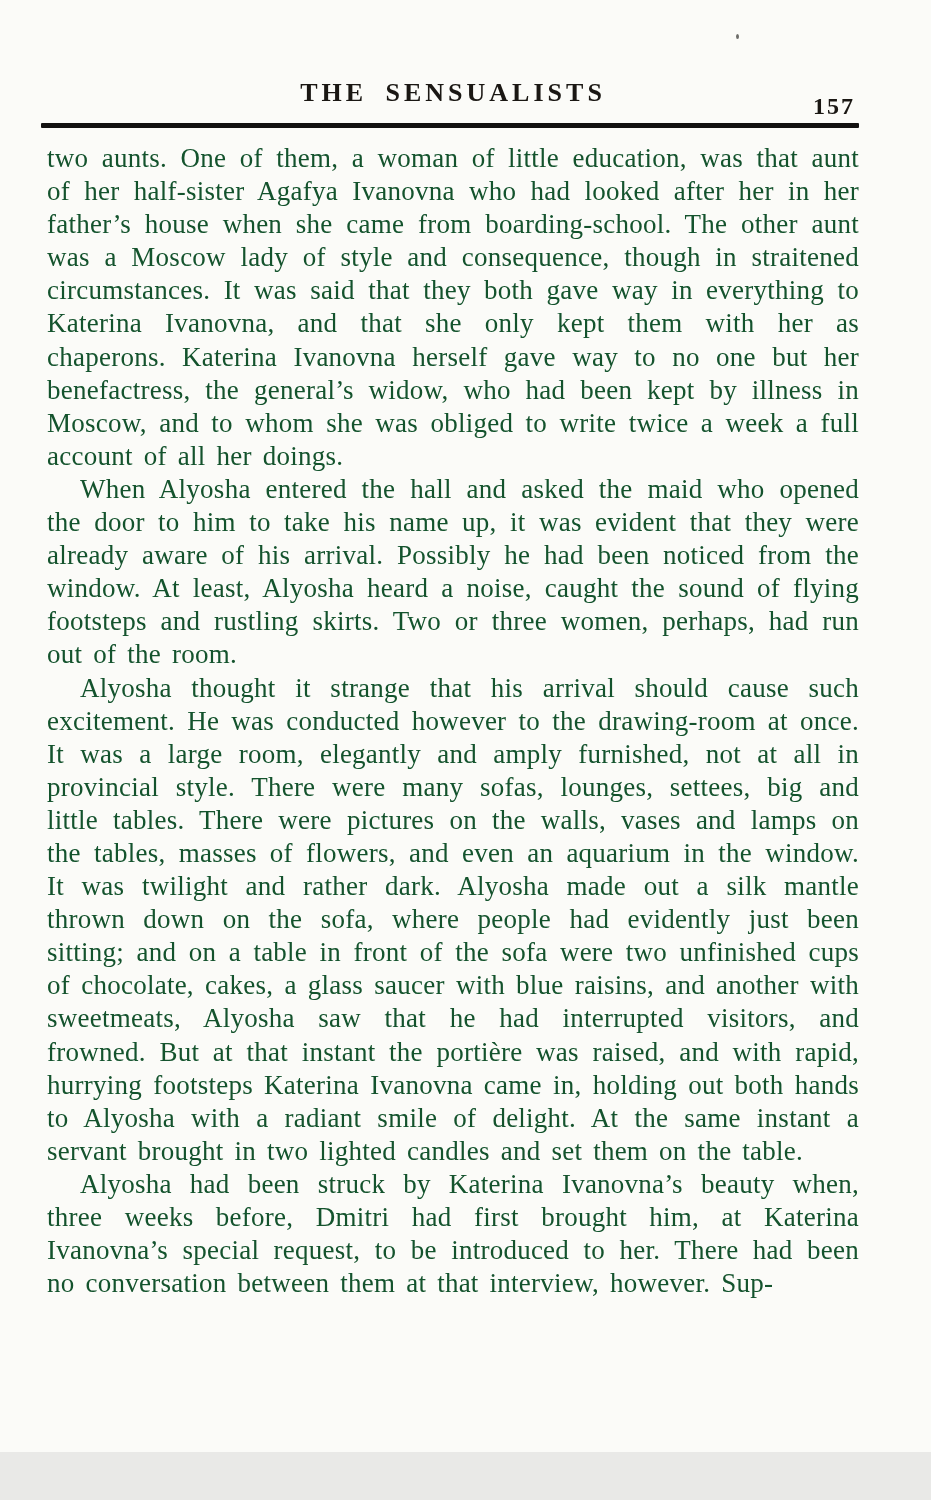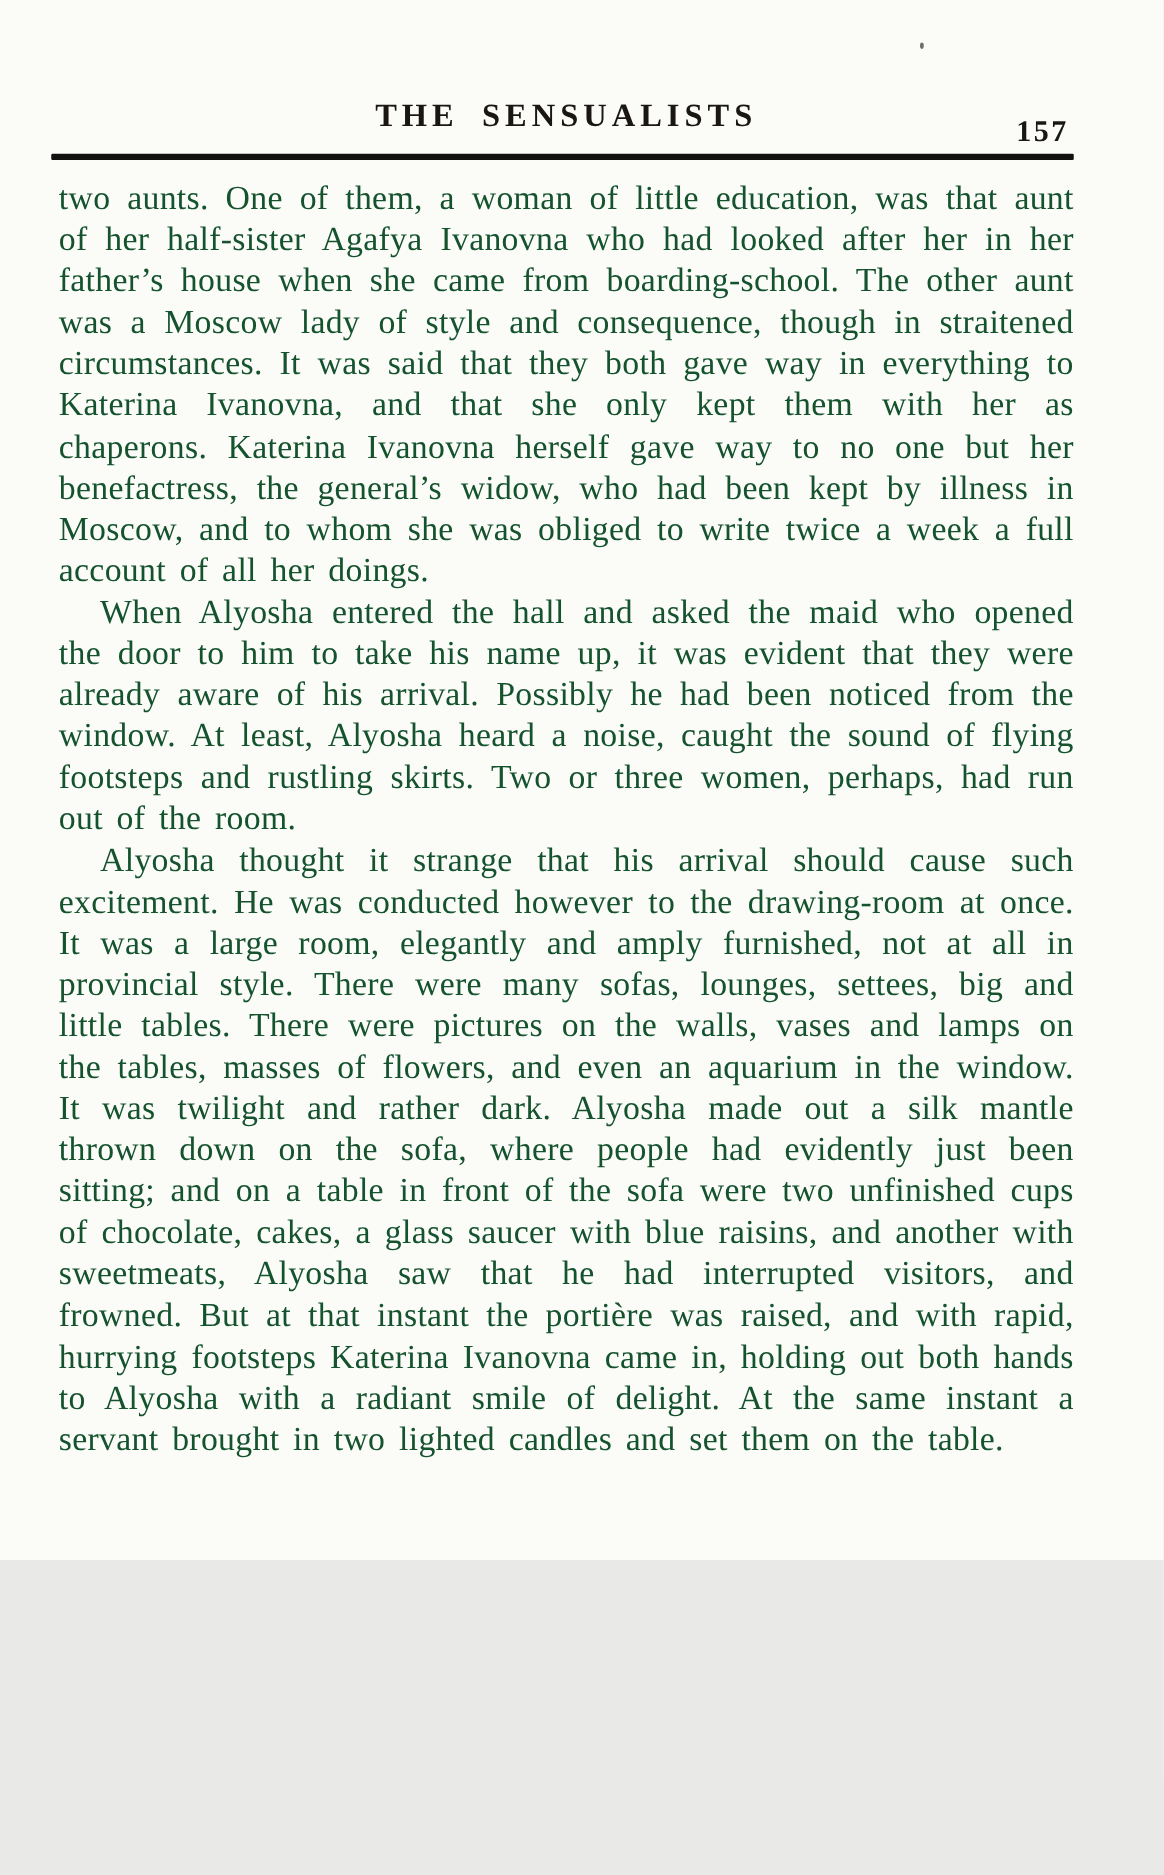--- a/index.html
+++ b/index.html
@@ -8,21 +8,21 @@
     background: #e9e9e7;
   }
 
   body {
     font-family: "Liberation Serif", serif;
   }
 
   .page {
     position: relative;
     width: 931px;
-    height: 1248px;
+    height: 1452px;
     margin: 0 auto;
     background: #fbfbf8;
     color: #161310;
     padding: 78px 72px 0 47px;
     overflow: hidden;
   }
 
   .scan-speck {
     position: absolute;
     top: 34px;
@@ -98,15 +98,16 @@
     <div class="running-title">THE SENSUALISTS</div>
     <div class="page-number">157</div>
   </div>
 
   <div class="header-rule"></div>
 
   <div class="body-text">
     <p>two aunts.  One of them, a woman of little education, was that aunt of her half-sister Agafya Ivanovna who had looked after her in her father’s house when she came from boarding-school.  The other aunt was a Moscow lady of style and consequence, though in straitened circumstances.  It was said that they both gave way in everything to Katerina Ivanovna, and that she only kept them with her as chaperons.  Katerina Ivanovna herself gave way to no one but her benefactress, the general’s widow, who had been kept by illness in Moscow, and to whom she was obliged to write twice a week a full account of all her doings.</p>
     <p class="indent">When Alyosha entered the hall and asked the maid who opened the door to him to take his name up, it was evident that they were already aware of his arrival.  Possibly he had been noticed from the window.  At least, Alyosha heard a noise, caught the sound of flying footsteps and rustling skirts.  Two or three women, perhaps, had run out of the room.</p>
     <p class="indent">Alyosha thought it strange that his arrival should cause such excitement.  He was conducted however to the drawing-room at once.  It was a large room, elegantly and amply furnished, not at all in provincial style.  There were many sofas, lounges, settees, big and little tables.  There were pictures on the walls, vases and lamps on the tables, masses of flowers, and even an aquarium in the window.  It was twilight and rather dark.  Alyosha made out a silk mantle thrown down on the sofa, where people had evidently just been sitting; and on a table in front of the sofa were two unfinished cups of chocolate, cakes, a glass saucer with blue raisins, and another with sweetmeats,  Alyosha saw that he had interrupted visitors, and frowned.  But at that instant the portière was raised, and with rapid, hurrying footsteps Katerina Ivanovna came in, holding out both hands to Alyosha with a radiant smile of delight.  At the same instant a servant brought in two lighted candles and set them on the table.</p>
+    <p class="indent">Alyosha had been struck by Katerina Ivanovna’s beauty when, three weeks before, Dmitri had first brought him, at Katerina Ivanovna’s special request, to be introduced to her.  There had been no conversation between them at that interview, however.  Sup-</p>
   </div>
 
 </div>
 
 </body></html>

